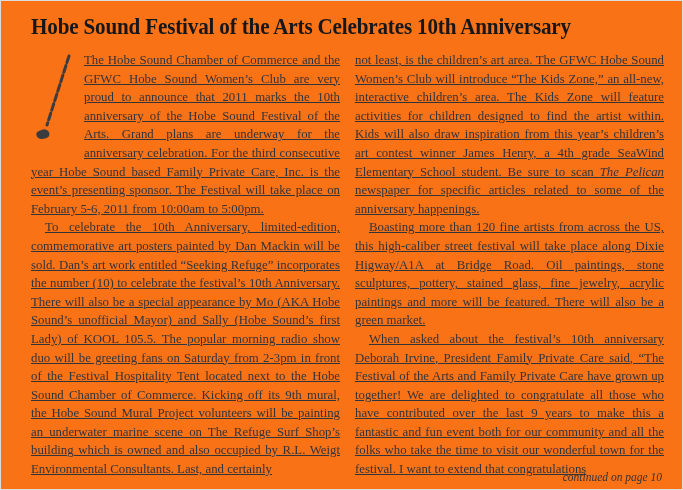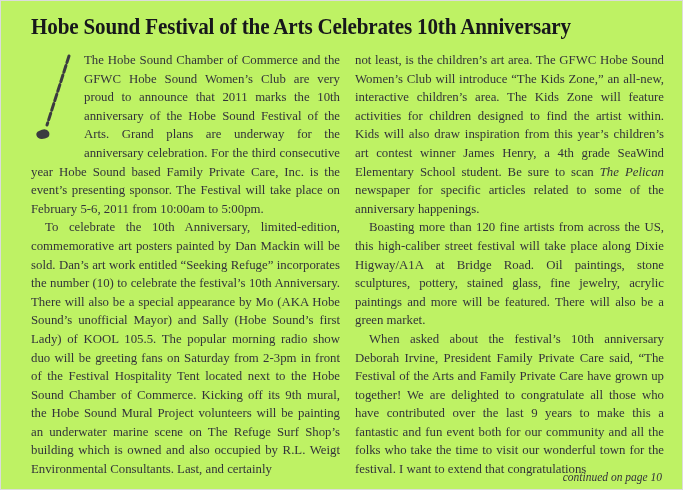--- a/index.html
+++ b/index.html
@@ -1,20 +1,20 @@
 <!DOCTYPE html>
 <html><head>
 <meta charset="utf-8">
 <style>
   html, body { margin: 0; padding: 0; background: #9a9a9a; }
   .page {
     width: 683px;
     height: 490px;
     margin: 0 auto;
-    background: #bef264;
+    background: #f97316;
     border: 1px solid #dcdcdc;
     box-sizing: border-box;
     position: relative;
     padding: 8px 18px 0 30px;
     overflow: hidden;
     font-family: "Liberation Serif", "DejaVu Serif", serif;
     color: #33333a;
   }
   .title {
     font-size: 24px;
@@ -22,20 +22,21 @@
     color: #17171b;
     letter-spacing: -0.2px;
     white-space: nowrap;
     transform: scaleX(0.88);
     transform-origin: 0 50%;
     margin: 4px 0 11px 0;
   }
   .columns {
     display: flex;
     gap: 15px;
+    text-decoration: underline;
   }
   .col {
     width: 310px;
     font-size: 12.8px;
     line-height: 18.6px;
     text-align: justify;
   }
   .col p { margin: 0; }
   .col p.indent { text-indent: 14px; }
   .brush-float {

